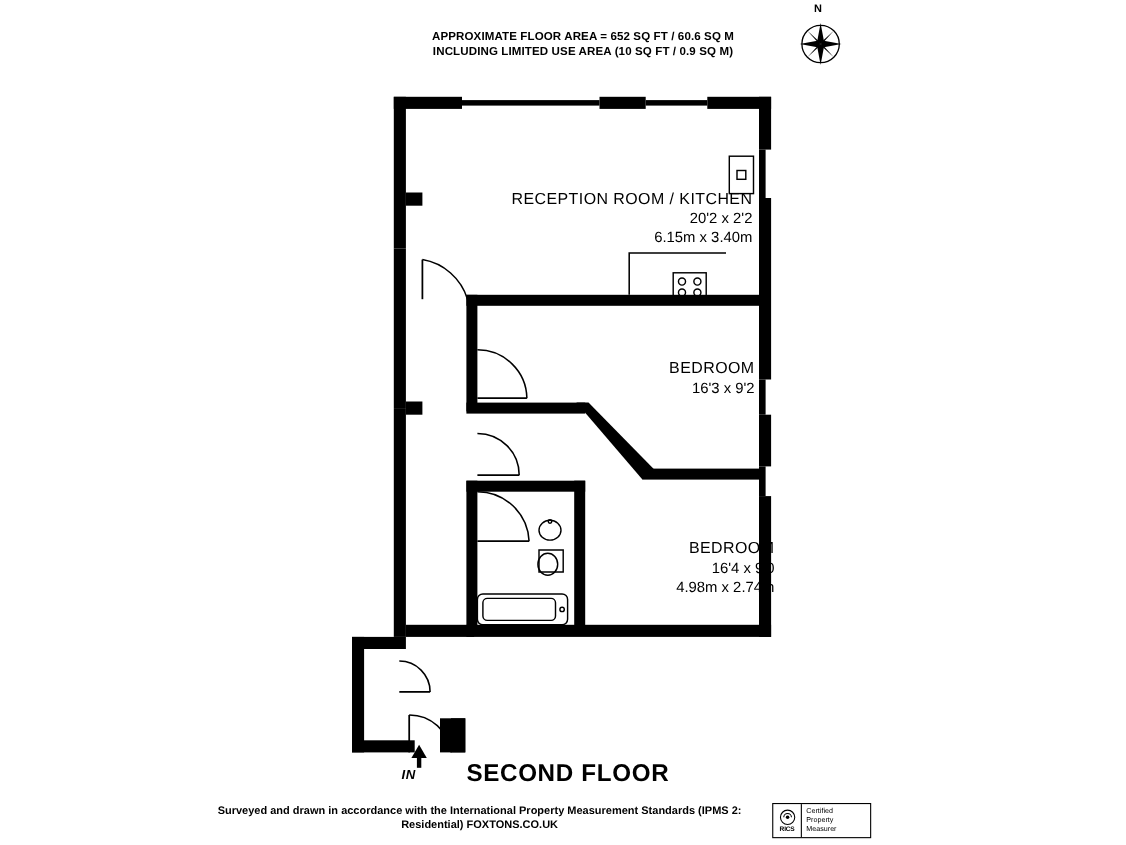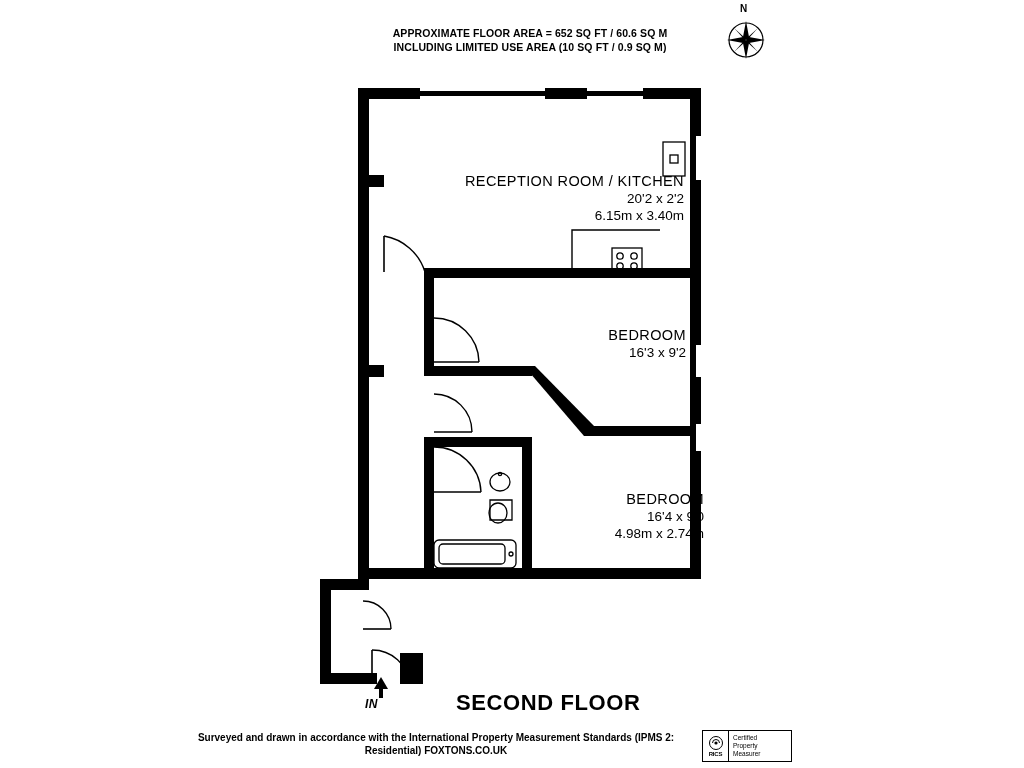--- a/index.html
+++ b/index.html
@@ -81,21 +81,21 @@
     position: absolute;
     left: 365px;
     top: 697px;
     font-size: 12px;
     font-weight: bold;
     letter-spacing: 0.5px;
     font-style: italic;
   }
   .floor-title {
     position: absolute;
-    left: 456px;
+    left: 424px;
     top: 690px;
     font-size: 22px;
     font-weight: bold;
     letter-spacing: 0.6px;
   }
   
   .footer-text {
     position: absolute;
     left: 180px;
     top: 731px;

